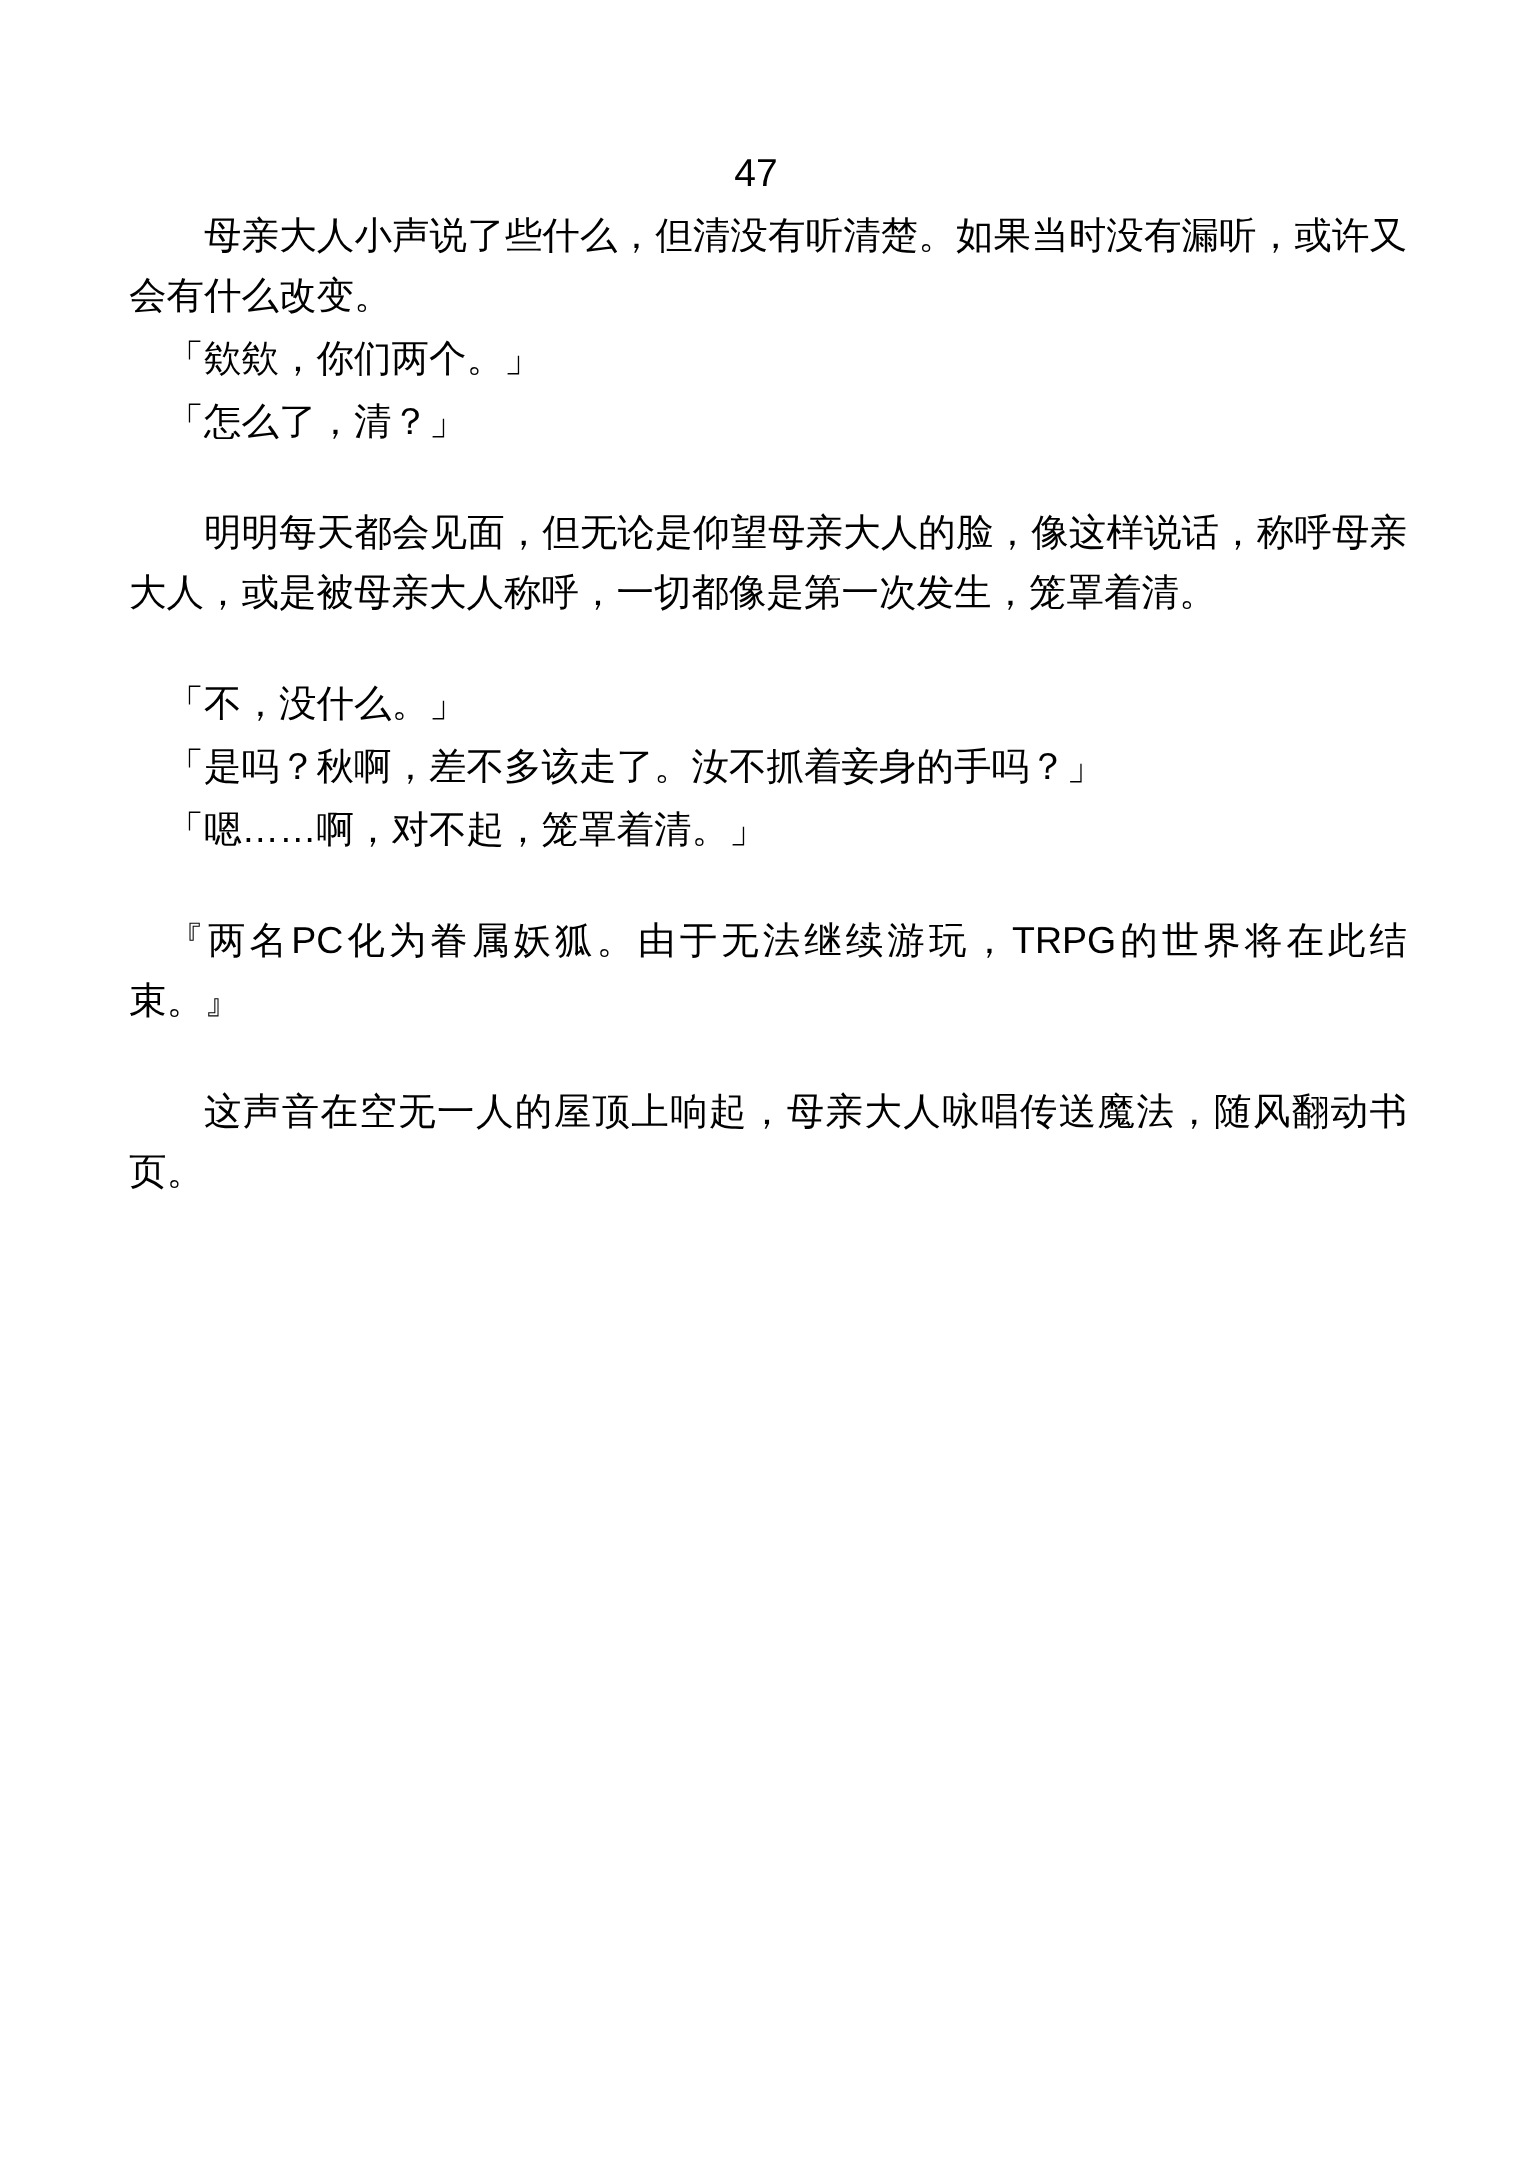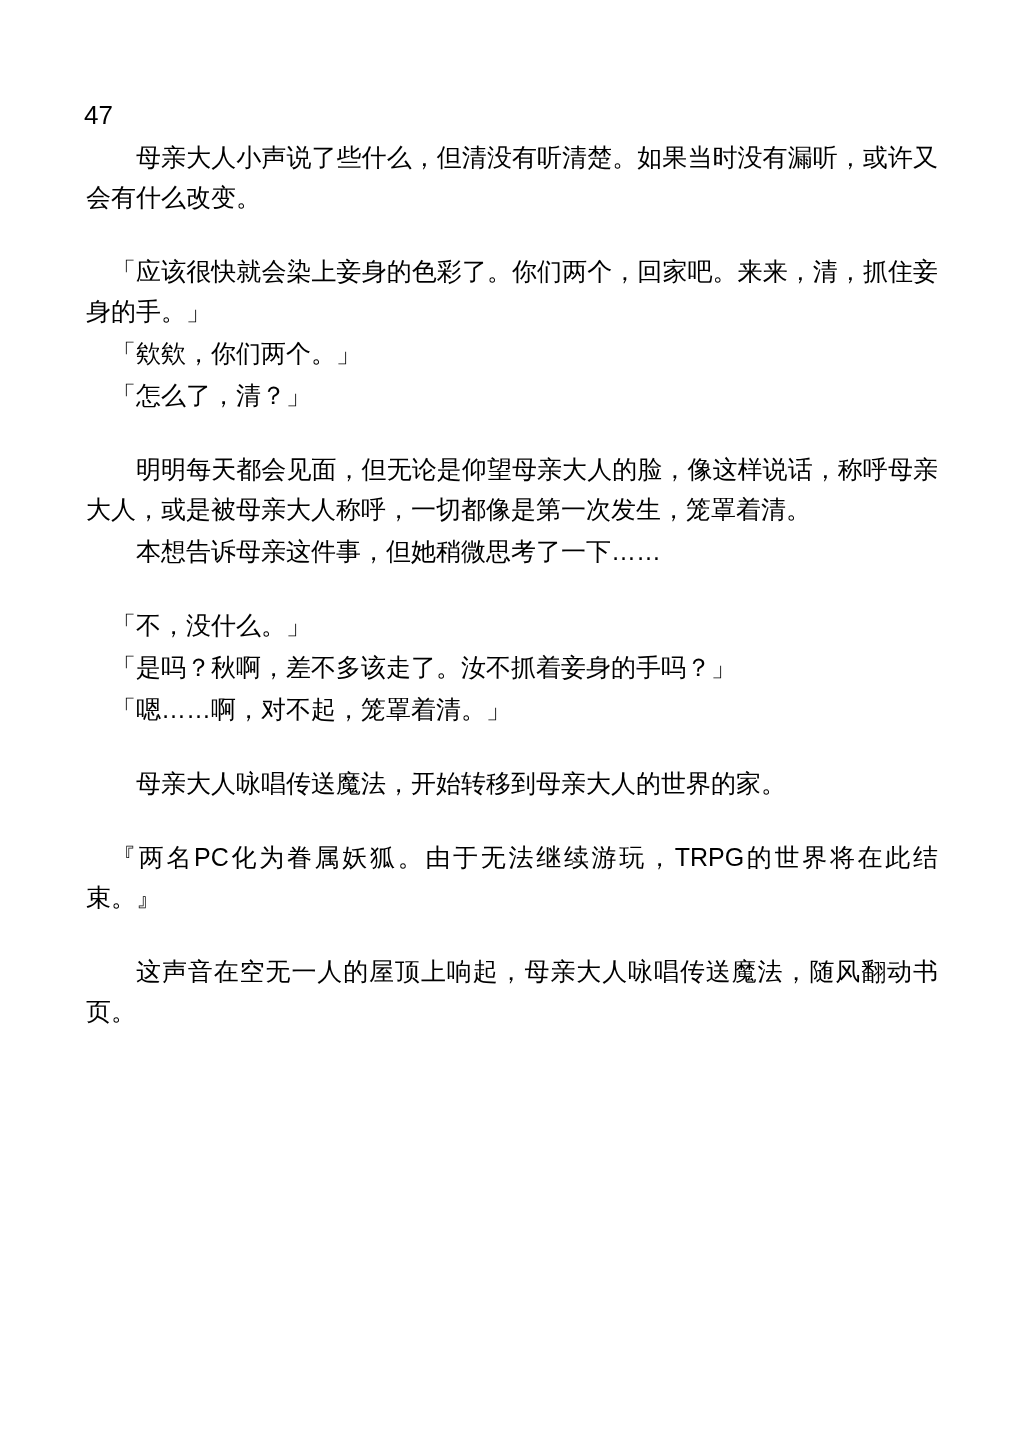--- a/index.html
+++ b/index.html
@@ -16,21 +16,21 @@
     font-family: "Liberation Sans", "DejaVu Sans", sans-serif;
     overflow: hidden;
   }
   .content {
     position: absolute;
     left: 84px;
     top: 95px;
     width: 856px;
   }
   .page-number {
-    text-align: left;
+    text-align: center;
     font-size: 26px;
     line-height: 40px;
     padding-right: 16px;
     margin: 0 0 2px 0;
     font-weight: 400;
   }
   .content p {
     margin: 2px;
     font-size: 25px;
     line-height: 40px;
@@ -45,37 +45,34 @@
 </head>
 <body>
 
 <div class="page">
   <div class="content">
 
     <div class="page-number">47</div>
 
     <p class="narrative">母亲大人小声说了些什么，但清没有听清楚。如果当时没有漏听，或许又会有什么改变。</p>
 
-    <p class="dialogue gap">「应该很快就会染上妾身的色彩了。你们两个，回家吧。来来，清，抓住妾身的手。」</p>
 
     <p class="dialogue">「欸欸，你们两个。」</p>
 
     <p class="dialogue">「怎么了，清？」</p>
 
     <p class="narrative gap">明明每天都会见面，但无论是仰望母亲大人的脸，像这样说话，称呼母亲大人，或是被母亲大人称呼，一切都像是第一次发生，笼罩着清。</p>
 
-    <p class="narrative">本想告诉母亲这件事，但她稍微思考了一下……</p>
 
     <p class="dialogue gap">「不，没什么。」</p>
 
     <p class="dialogue">「是吗？秋啊，差不多该走了。汝不抓着妾身的手吗？」</p>
 
     <p class="dialogue">「嗯……啊，对不起，笼罩着清。」</p>
 
-    <p class="narrative gap">母亲大人咏唱传送魔法，开始转移到母亲大人的世界的家。</p>
 
 
     <p class="dialogue gap">『两名PC化为眷属妖狐。由于无法继续游玩，TRPG的世界将在此结束。』</p>
 
     <p class="narrative gap">这声音在空无一人的屋顶上响起，母亲大人咏唱传送魔法，随风翻动书页。</p>
 
   </div>
 </div>
 
 </body></html>

